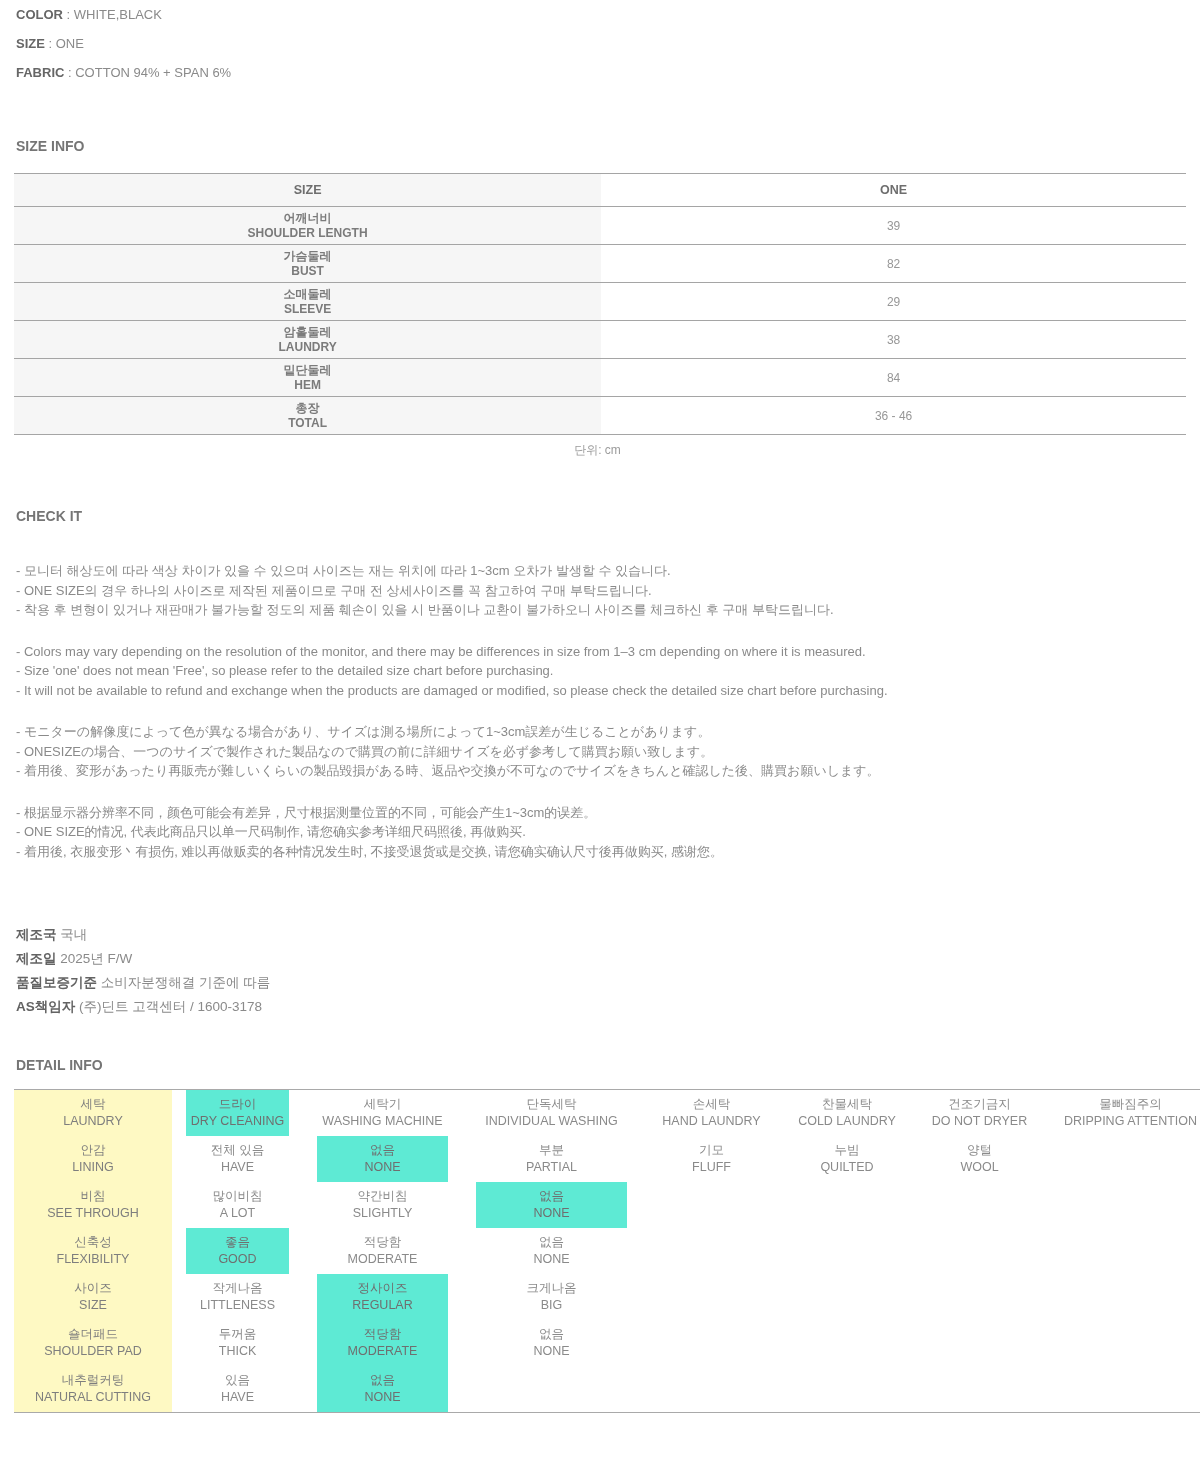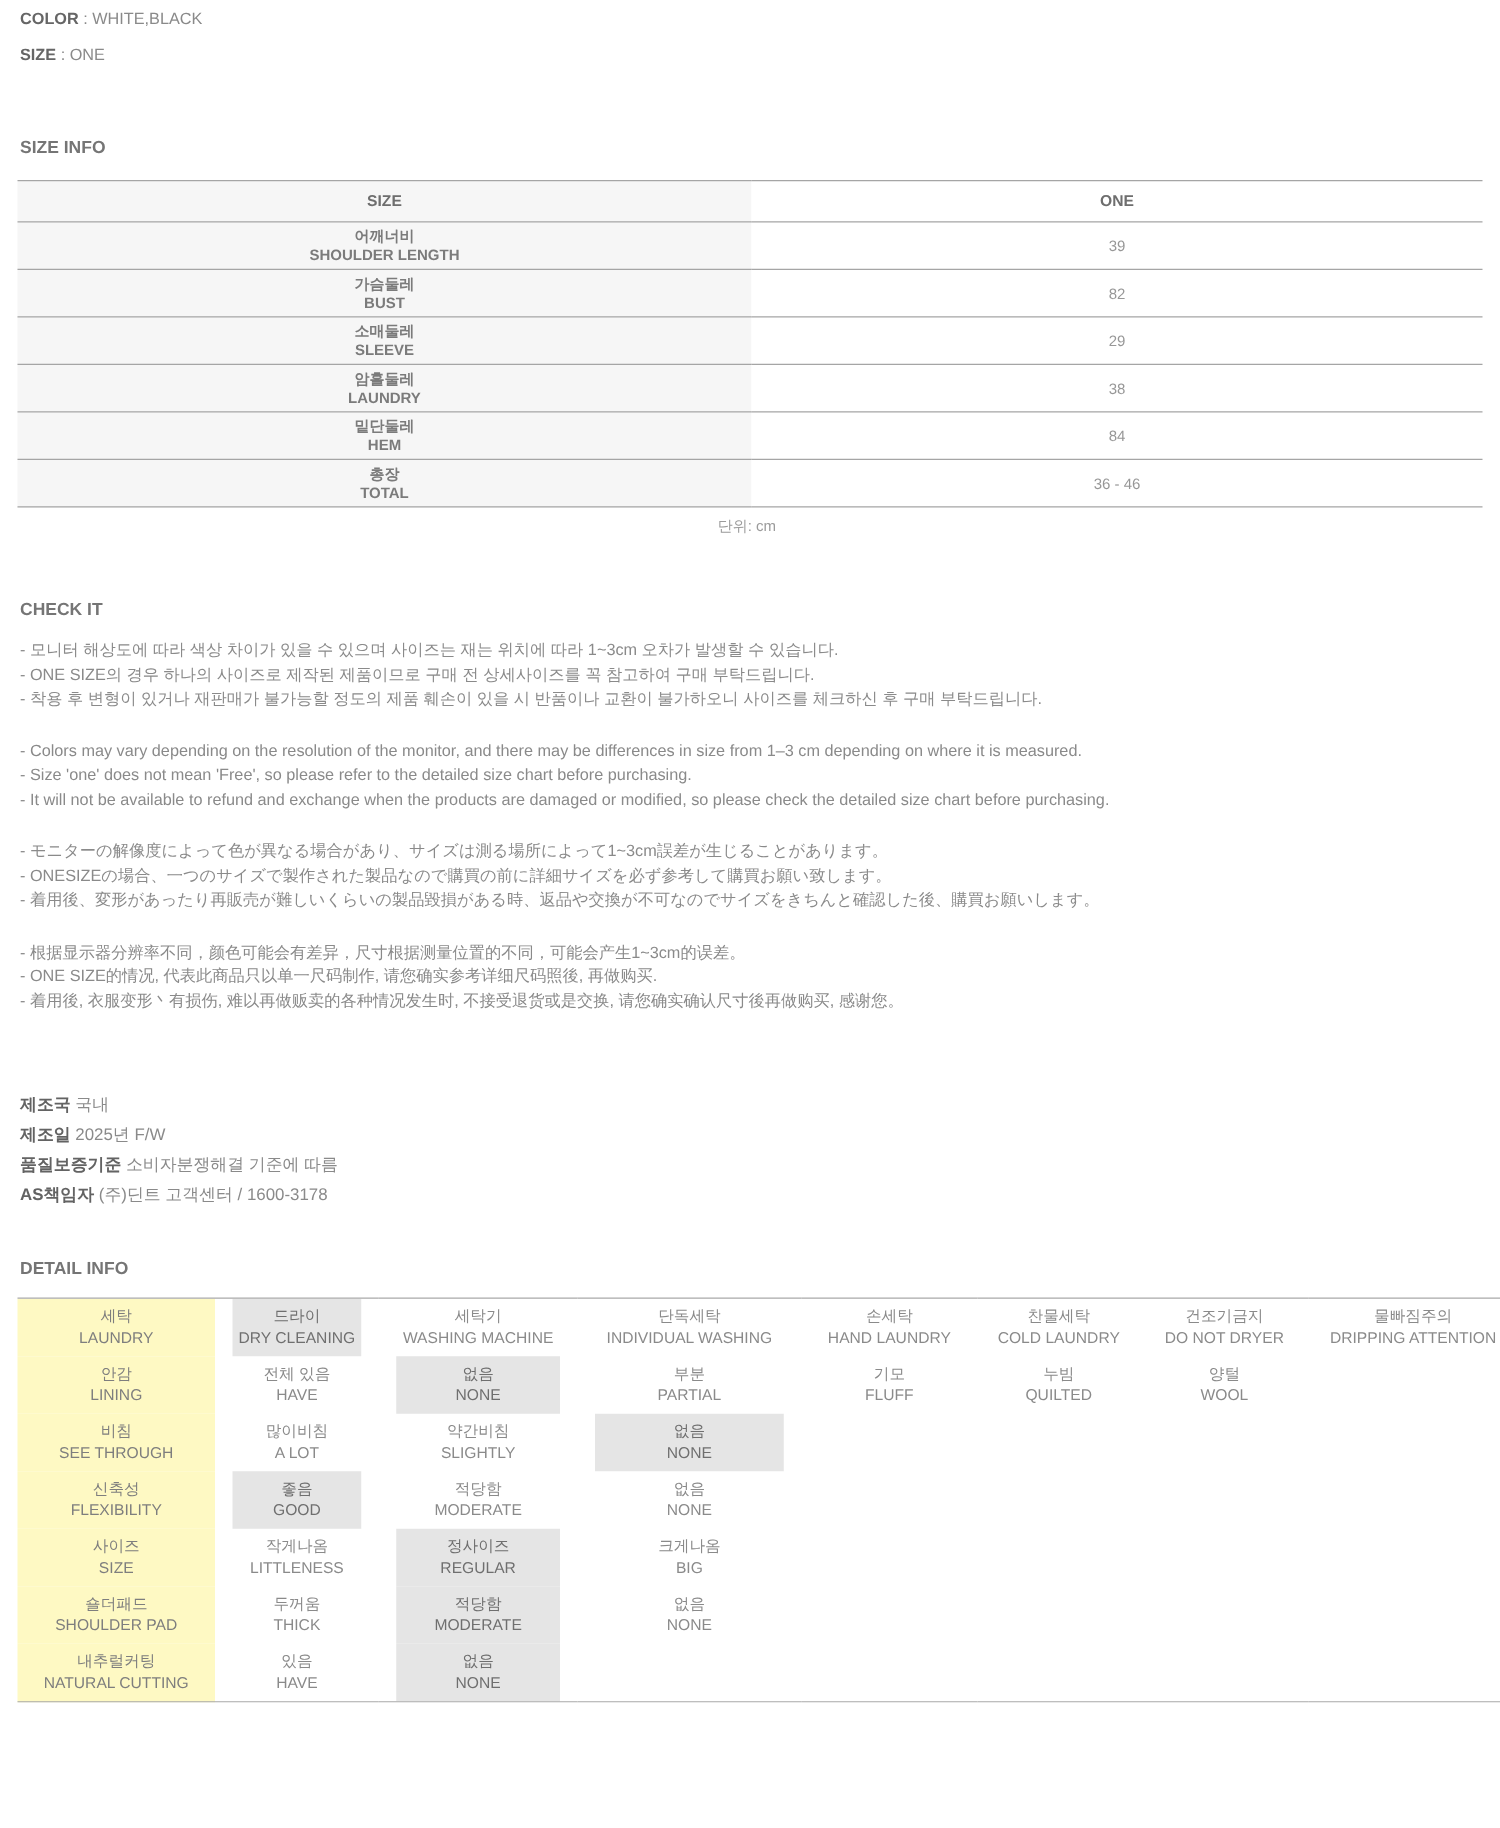--- a/index.html
+++ b/index.html
@@ -27,49 +27,50 @@
   .size-table .slabel { width:50.1%; background:#f6f6f6; }
   .size-table td { height:38px; }
   .size-table td.slabel { text-align:center; font-size:12px; font-weight:bold; color:#7b7b7b; }
   .size-table .ko, .size-table .en { line-height:15px; }
   .size-table .sval { text-align:center; font-size:12px; color:#979797; }
 
   .unit-note { text-align:center; font-size:12px; color:#9b9b9b; margin-top:8px; padding-right:5px; line-height:14px; }
 
   
   .check-para { font-size:13px; line-height:19.5px; color:#8a8a8a; margin:0 0 22px 0; padding:0 2px; white-space:pre-line; }
-  .check-para.first { margin-top:15px; }
+  .check-para.first { margin-top:37px; }
 
   
   .manufacturer { margin-top:62px; padding:0 2px; }
   .manu-line { font-size:13.5px; line-height:24px; margin:0; color:#8a8a8a; }
   .manu-line .lbl { font-weight:bold; color:#636363; }
 
   
   .detail-table { width:100%; border-collapse:collapse; table-layout:fixed; margin-top:16px;
                   border-top:1px solid #a9a9a9; border-bottom:1px solid #a9a9a9; }
   .detail-table col.c1 { width:158px; } .detail-table col.c2 { width:131px; }
   .detail-table col.c3 { width:159px; } .detail-table col.c4 { width:179px; }
   .detail-table col.c5 { width:141px; } .detail-table col.c6 { width:130px; }
   .detail-table col.c7 { width:135px; } .detail-table col.c8 { width:167px; }
   .detail-table td { padding:0; height:46px; vertical-align:middle; font-size:12.5px; }
   .detail-table .dlabel { background:#fef9c3; text-align:center; color:#7e7e7e; }
   .detail-table .ko, .detail-table .en { line-height:17px; }
   .chip { height:46px; margin:0 14px; display:flex; flex-direction:column; justify-content:center;
           text-align:center; color:#8a8a8a; }
-  .chip.sel { background:#e5e5e5; color:#6f6f6f; }
+  .chip.sel { background:#5eead4; color:#6f6f6f; }
 </style>
 </head>
 <body>
 
 <div class="page">
 
   <div class="prod-info">
     <p class="prod-line"><span class="lbl">COLOR</span><span> : </span><span>WHITE,BLACK</span></p>
     <p class="prod-line"><span class="lbl">SIZE</span><span> : </span><span>ONE</span></p>
+    <p class="prod-line"><span class="lbl">FABRIC</span><span> : </span><span>COTTON 94% + SPAN 6%</span></p>
   </div>
 
   <h3 class="section-heading heading-size">SIZE INFO</h3>
 
   <table class="size-table">
     <tbody>
       <tr class="hrow">
         <th class="slabel">SIZE</th>
         <th>ONE</th>
       </tr>

